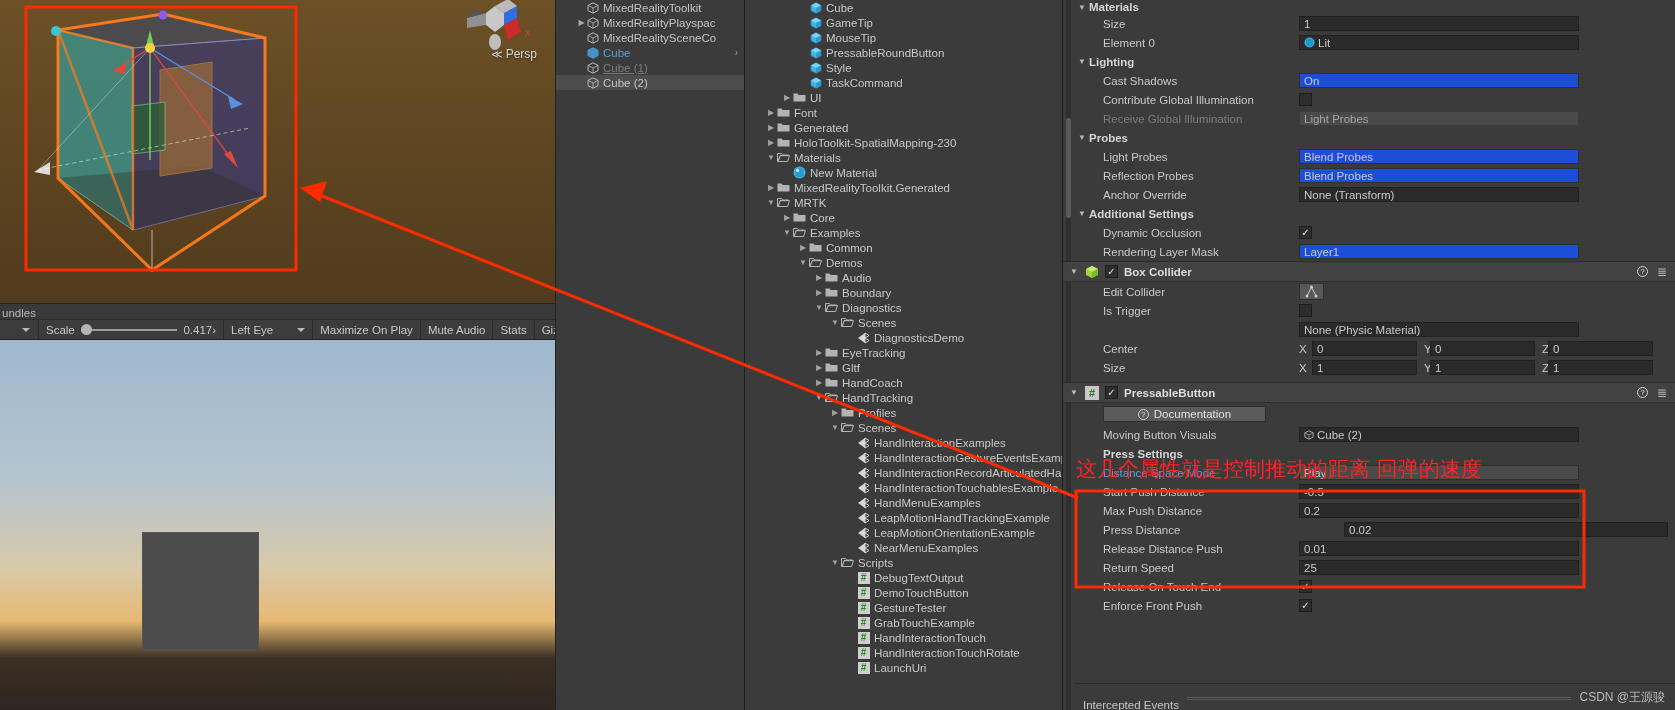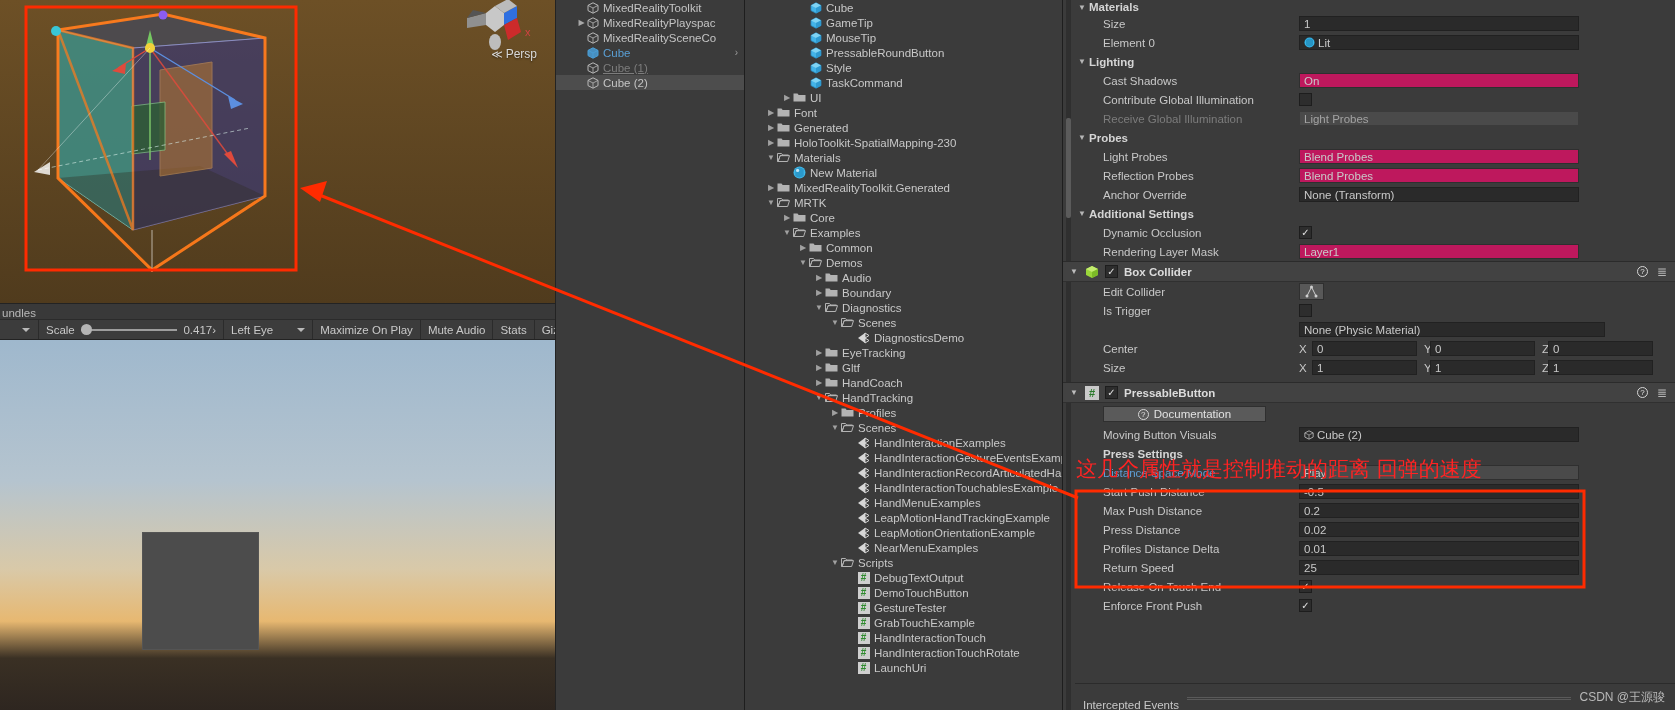--- a/index.html
+++ b/index.html
@@ -101,21 +101,21 @@
 
   .row{ height:19px; display:flex; align-items:center; font-size:11.5px; }
   .row .lbl{ padding-left:28px; color:#c8c8c8; white-space:nowrap; }
   .row .lbl.dim{ color:#7c7c7c;text-align:right; }
   .fieldcol{ position:absolute; left:224px; right:0; display:flex; align-items:center; }
 
   .field{
     height:15px; background:#2a2a2a; border:1px solid #212121; color:#c9c9c9;
     font-size:11.5px; display:flex; align-items:center; padding:0 4px;
   }
-  .field.popup{ background:#be185d; border:1px solid #2f2f2f; }
+  .field.popup{ background:#1d4ed8; border:1px solid #2f2f2f; }
   .field.disabled{ background:#4a4a4a; border-color:#3b3b3b; color:#a3a3a3; }
   .checkbox{
     width:13px;height:13px;background:#2d2d2d;border:1px solid #1d1d1d; display:flex;align-items:center;justify-content:center;
     color:#e0e0e0; font-size:10px; line-height:1;
   }
   .checkbox.off{ color:transparent; }
 
   .foldrow{ height:19px; display:flex; align-items:center; font-size:11.5px; font-weight:bold; color:#d5d5d5; }
   .foldrow .tri{ width:14px; text-align:center; font-size:8px; color:#b5b5b5; font-weight:normal; }
 
@@ -908,21 +908,21 @@
       <div class="row" style="position:relative;">
         <span class="lbl">Is Trigger</span>
         <span class="fieldcol">
             <span class="checkbox off">✓</span>
           </span>
       </div>
 
       <div class="row" style="position:relative;justify-content:center;">
         <span class="lbl">Material</span>
         <span class="fieldcol">
-            <span class="field" style="width:306px;">None (Physic Material)</span>
+            <span class="field" style="width:280px;">None (Physic Material)</span>
           </span>
       </div>
 
       <div class="row" style="position:relative;">
         <span class="lbl">Center</span>
         <span class="fieldcol xyz">
           <span class="axis">X</span>
           <span class="field">0</span>
           <span class="axis" style="padding-left:7px;">Y</span>
           <span class="field">0</span>
@@ -996,25 +996,25 @@
           </div>
           <div class="row" style="position: relative;">
             <span class="lbl">Max Push Distance</span>
             <span class="fieldcol">
               <span class="field" style="width:280px;">0.2</span>
             </span>
           </div>
           <div class="row" style="position: relative;">
             <span class="lbl">Press Distance</span>
             <span class="fieldcol">
-              <span class="field" style="width:280px;">0.02</span>
+              <span class="field" style="width:324px;margin-left:45px;">0.02</span>
             </span>
           </div>
           <div class="row" style="position: relative;">
-            <span class="lbl">Profiles Distance Delta</span>
+            <span class="lbl">Release Distance Push</span>
             <span class="fieldcol">
               <span class="field" style="width:280px;">0.01</span>
             </span>
           </div>
           <div class="row" style="position: relative; align-items: center;">
             <span class="lbl">Return Speed</span>
             <span class="fieldcol">
               <span class="field" style="width:280px;">25</span>
             </span>
           </div>

